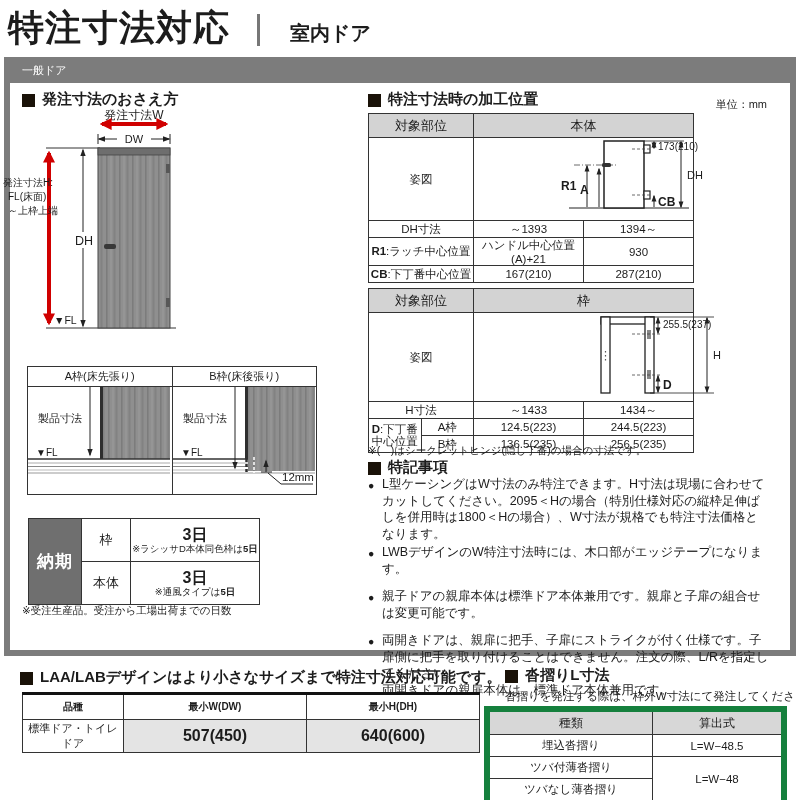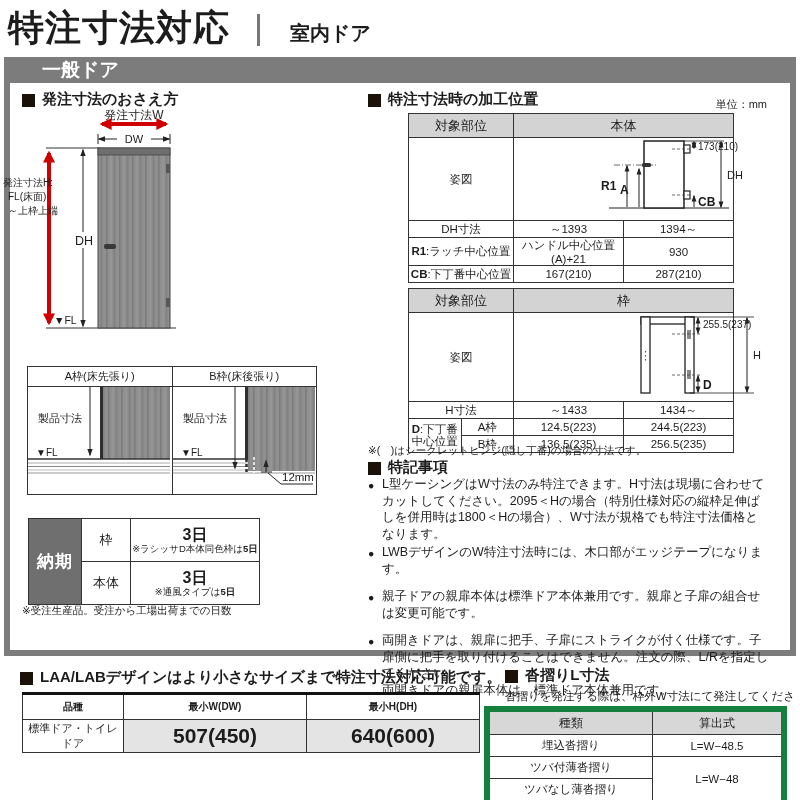--- a/index.html
+++ b/index.html
@@ -5,21 +5,21 @@
   html,body{margin:0;padding:0;background:#fff;}
   .page{position:relative;width:800px;height:800px;background:#fff;overflow:hidden;
         font-family:"Liberation Sans","DejaVu Sans",sans-serif;color:#1c1c1c;}
   .abs{position:absolute;}
   
   .main-title{left:8px;top:4px;font-size:36px;font-weight:bold;letter-spacing:1px;}
   .title-divider{left:257px;top:14px;width:3px;height:32px;background:#777;}
   .subtitle{left:290px;top:20px;font-size:20px;font-weight:bold;}
   
   .band{left:4px;top:57px;width:792px;height:26px;background:#7c7c7c;color:#fff;
-        font-size:19px;font-weight:bold;line-height:26px;padding-left:38px;box-sizing:border-box;}
+        font-size:11px;font-weight:normal;line-height:26px;padding-left:18px;box-sizing:border-box;}
   .bL{left:4px;top:83px;width:6px;height:567px;background:#7c7c7c;}
   .bR{left:790px;top:83px;width:6px;height:567px;background:#7c7c7c;}
   .bB{left:4px;top:650px;width:792px;height:6px;background:#7c7c7c;}
   
   .h2{display:flex;align-items:center;font-size:15px;font-weight:bold;white-space:nowrap;}
   .sq{width:13px;height:13px;background:#1a1208;margin-right:7px;flex:0 0 auto;}
   .h2 .sq{margin-top:1px;}
   
   table{border-collapse:collapse;}
   td,th{border:1.3px solid #333;font-weight:normal;}
@@ -32,41 +32,41 @@
   
   .dl{left:28px;top:518px;border:1.6px solid #222;}
   .dl .tt{width:50px;background:#6f6f6f;color:#fff;font-size:17px;font-weight:bold;text-align:center;letter-spacing:1px;}
   .dl .pp{width:46px;font-size:13px;text-align:center;height:40px;}
   .dl .vv{width:126px;text-align:center;}
   .dl .d1{font-size:16px;font-weight:bold;line-height:17px;}
   .dl .d2{font-size:9.5px;line-height:11px;}
   .fnote{font-size:10.5px;}
   .unit{font-size:11px;width:127px;text-align:right;}
   
-  .t1,.t2{width:326px;table-layout:fixed;border:1.6px solid #222;margin-left:40px;}
+  .t1,.t2{width:326px;table-layout:fixed;border:1.6px solid #222;}
   .t1{left:368px;top:113px;} .t2{left:368px;top:288px;}
   .t1 th,.t2 th{height:21px;font-size:13px;text-align:center;}
   .zu{font-size:12px;text-align:center;}
   .t1 td,.t2 td{font-size:11.5px;text-align:center;height:16px;padding:0;}
   .lblL{font-size:10.5px;text-align:left;padding-left:1px;white-space:nowrap;}
   .dlab{font-size:10.5px;text-align:left;line-height:11.5px;padding-left:1px;white-space:nowrap;}
   .b{font-weight:bold;}
   .note2{font-size:10.5px;}
   
   .nlist{left:368px;top:476px;width:402px;margin:0;padding:0;list-style:none;font-size:12.5px;line-height:16.5px;}
   .nlist li{position:relative;padding-left:14px;margin:0;}
   .nlist li .mark{position:absolute;left:0;top:1px;font-size:10.5px;}
   .gap{margin-top:11px !important;}
   .small-gap{margin-top:2px !important;}
   
   .laa{left:22px;top:692px;table-layout:fixed;border:1.3px solid #333;border-top:3px solid #111;}
   .laa th{height:22px;font-size:10px;font-weight:bold;background:#fff;text-align:center;}
   .laa td{height:27px;text-align:center;}
   .laa .kind{font-size:11px;background:#fff;}
-  .laa .num{font-size:21px;font-weight:bold;background:#e4e4e4;}
+  .laa .num{font-size:16px;font-weight:bold;background:#e4e4e4;}
   
   .kt{left:484px;top:706px;table-layout:fixed;border:6px solid #15803d;}
   .kt th{height:20px;font-size:12px;background:#d7d7d7;text-align:center;}
   .kt td{height:19px;font-size:11.5px;text-align:center;}
   .ktsub{font-size:11.5px;}
   svg text{fill:#1c1c1c;font-family:"Liberation Sans","DejaVu Sans",sans-serif;}
 </style>
 </head>
 <body>
 

